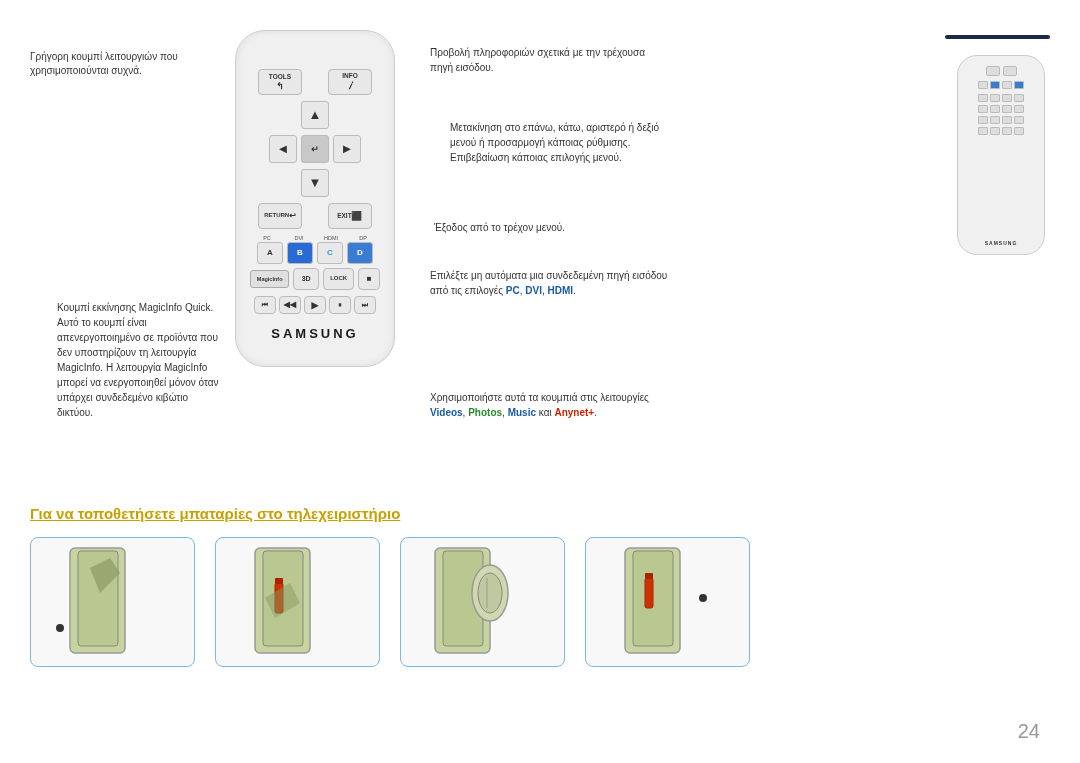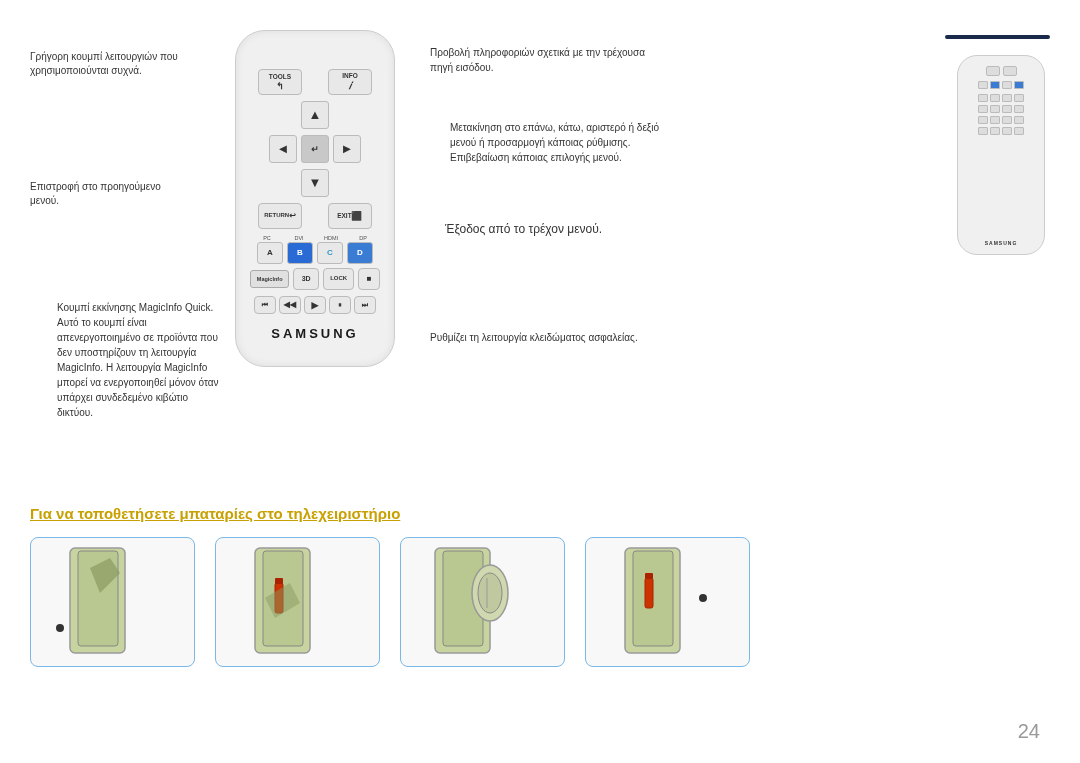--- a/index.html
+++ b/index.html
@@ -239,23 +239,20 @@
 <body>
 
 <div class="top-section">
 
   <div class="left-annotations" style="position:relative; width:180px;">
 
     <div style="position:absolute; top:30px; left:0; width:160px; font-size:10px; color:#333; line-height:1.4;">
       <span>Γρήγορη κουμπί λειτουργιών που χρησιμοποιούνται συχνά.</span>
     </div>
 
-    <div style="position:absolute; top:160px; left:0; width:160px; font-size:10px; color:#333; line-height:1.4;">
-      <span>Επιστροφή στο προηγούμενο μενού.</span>
-    </div>
 
     <div style="position:absolute; top:280px; left:0; width:168px; font-size:10px; color:#333; line-height:1.5;margin-left:27px;">
       <span>Κουμπί εκκίνησης MagicInfo Quick. Αυτό το κουμπί είναι απενεργοποιημένο σε προϊόντα που δεν υποστηρίζουν τη λειτουργία MagicInfo. Η λειτουργία MagicInfo μπορεί να ενεργοποιηθεί μόνον όταν υπάρχει συνδεδεμένο κιβώτιο δικτύου.</span>
     </div>
   </div>
 
   <div class="remote-container">
     <div class="remote">
       <div class="remote-top-space"></div>
 
@@ -345,29 +342,32 @@
   <div class="right-annotations" style="flex:1; padding-left:18px; position:relative;">
 
     <div style="position:absolute;top:25px;left:10px;width:220px;font-size:10px;line-height:1.5;color:#333;">
       <span>Προβολή πληροφοριών σχετικά με την τρέχουσα πηγή εισόδου.</span>
     </div>
 
     <div style="position:absolute;top:100px;left:10px;width:230px;font-size:10px;line-height:1.5;color:#333;margin-left:20px;">
       <span>Μετακίνηση στο επάνω, κάτω, αριστερό ή δεξιό μενού ή προσαρμογή κάποιας ρύθμισης. Επιβεβαίωση κάποιας επιλογής μενού.</span>
     </div>
 
-    <div style="position:absolute;top:200px;left:25px;width:220px;font-size:12px;line-height:1.5;color:#333;">
+    <div style="position:absolute;top:200px;left:14px;width:220px;font-size:10px;line-height:1.5;color:#333;">
       <span>Έξοδος από το τρέχον μενού.</span>
     </div>
 
-
-    <div style="position:absolute;top:310px;left:10px;width:220px;font-size:10px;line-height:1.5;color:#333;">
-      <span>Ρυθμίζει τη λειτουργία κλειδώματος ασφαλείας.</span>
-    </div>
-
+    <div style="position:absolute;top:248px;left:10px;width:240px;font-size:10px;line-height:1.5;color:#333;">
+      Επιλέξτε μη αυτόματα μια συνδεδεμένη πηγή εισόδου από τις επιλογές <span class="colored-text-blue">PC</span>, <span class="colored-text-blue">DVI</span>, <span class="colored-text-blue">HDMI</span>.
+    </div>
+
+
+    <div style="position:absolute;top:370px;left:10px;width:240px;font-size:10px;line-height:1.5;color:#333;">
+      Χρησιμοποιήστε αυτά τα κουμπιά στις λειτουργίες <span class="colored-text-blue">Videos</span>, <span class="colored-text-green">Photos</span>, <span class="colored-text-blue">Music</span> και <span class="colored-text-red">Anynet+</span>.
+    </div>
   </div>
 
   <div class="mini-remote-area">
 
     <div style="position:absolute;top:15px;right:0;width:105px;height:4px;background:#1a2a4a;border-radius:2px;"></div>
 
     <div style="position:absolute;top:35px;right:5px;width:88px;height:200px;background:#f0f0f0;border:1.5px solid #ccc;border-radius:20px;display:flex;flex-direction:column;align-items:center;padding:10px 5px 8px 5px;gap:3px;">
       <div style="display:flex;gap:3px;margin-bottom:2px;">
         <div style="width:14px;height:10px;background:#ddd;border:1px solid #bbb;border-radius:2px;font-size:4px;display:flex;align-items:center;justify-content:center;"></div>
         <div style="width:14px;height:10px;background:#ddd;border:1px solid #bbb;border-radius:2px;"></div>

